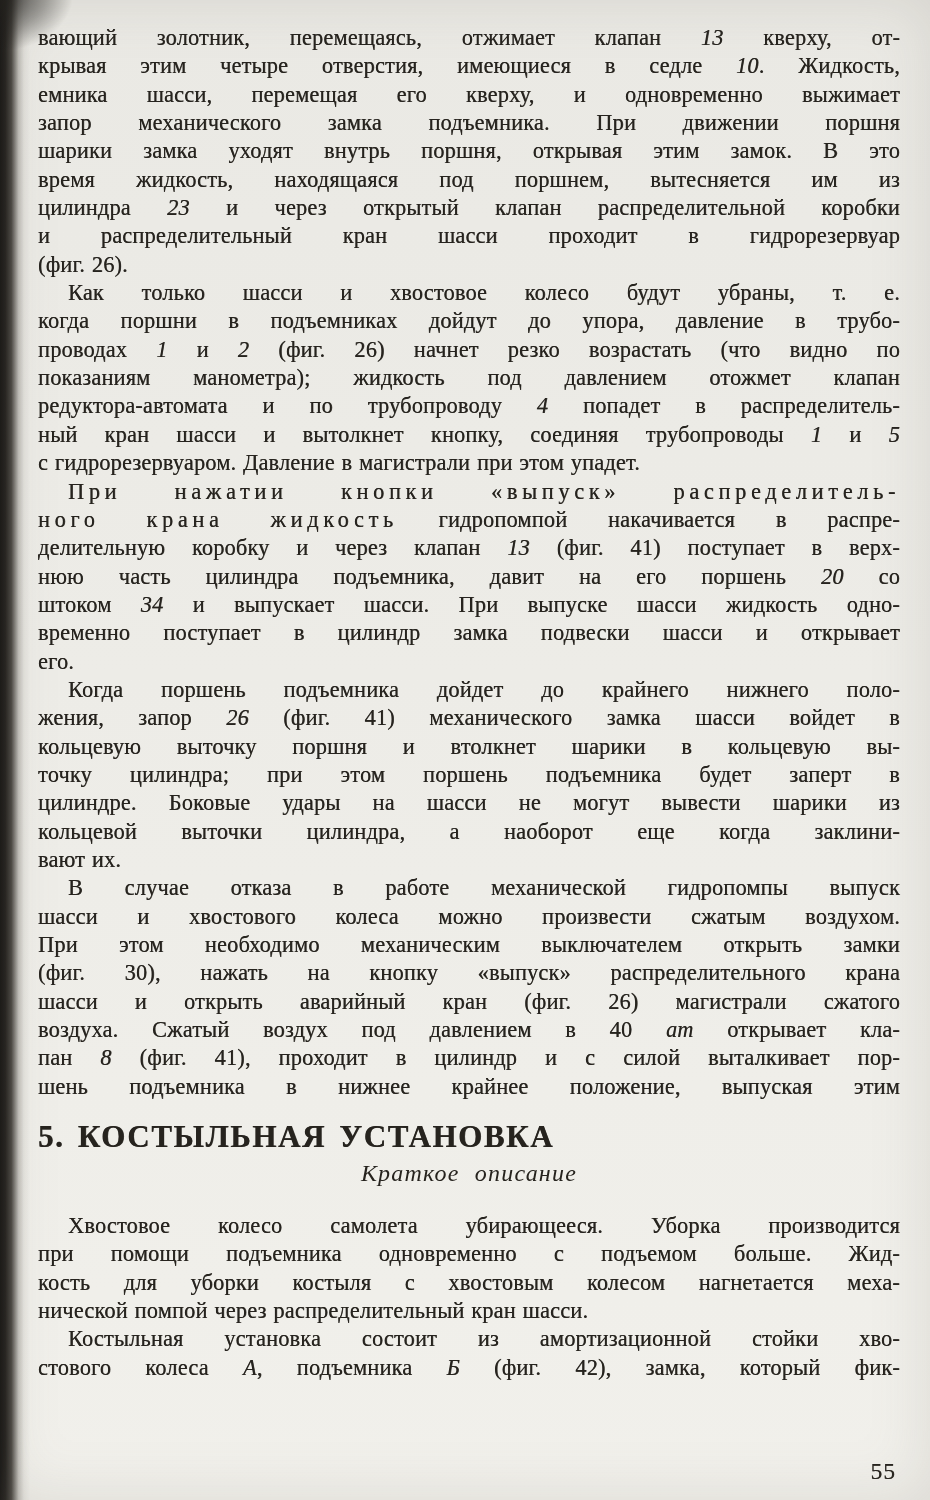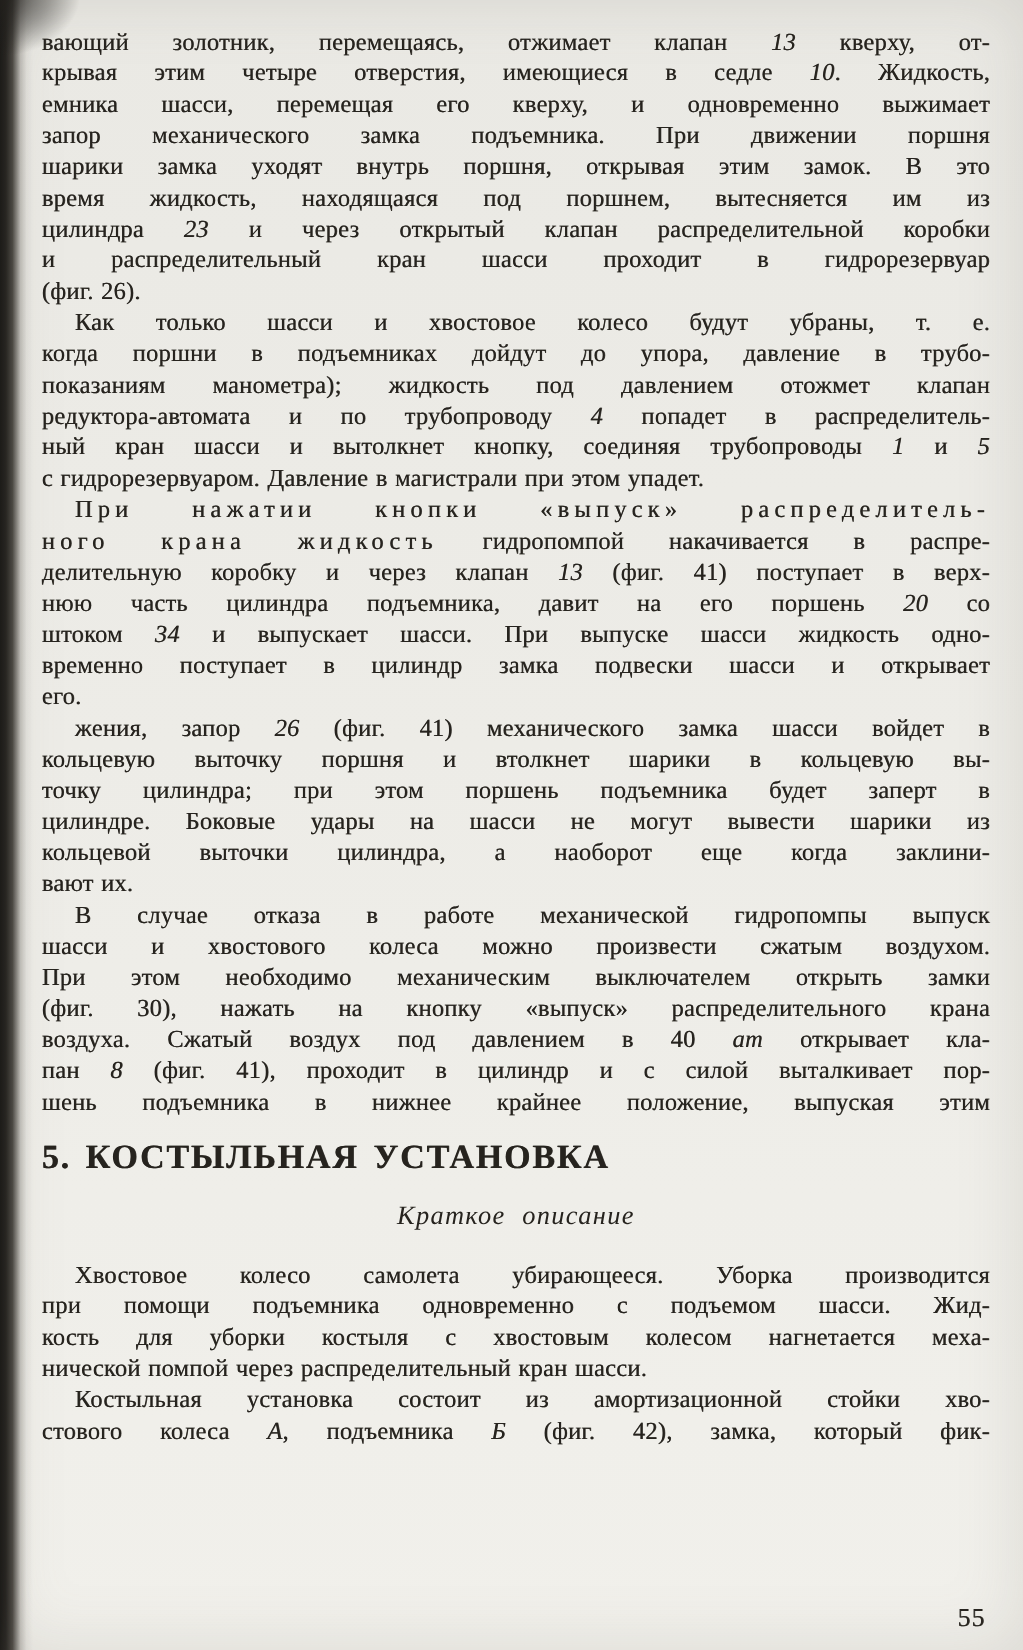--- a/index.html
+++ b/index.html
@@ -48,21 +48,21 @@
   .section-heading {
     margin-top: 21px;
     font-weight: bold;
     font-size: 31px;
     line-height: 30px;
     letter-spacing: 1.6px;
     word-spacing: 4px;
     text-shadow: 0.4px 0 0 rgba(38,35,30,0.8);
   }
   .section-subheading {
-    margin-top: 24px;
+    margin-top: 6px;
     margin-bottom: 24px;
     text-align: center;
     font-style: italic;
     font-size: 24px;
     line-height: 30px;
     letter-spacing: 1.2px;
     word-spacing: 8px;
   }
   .page-number {
     position: absolute;
@@ -93,56 +93,59 @@
         <div class="line">запор механического замка подъемника. При движении поршня</div>
         <div class="line">шарики замка уходят внутрь поршня, открывая этим замок. В это</div>
         <div class="line">время жидкость, находящаяся под поршнем, вытесняется им из</div>
         <div class="line">цилиндра <i>23</i> и через открытый клапан распределительной коробки</div>
         <div class="line">и распределительный кран шасси проходит в гидрорезервуар</div>
         <div class="line last">(фиг. 26).</div>
       </div>
       <div class="para indent">
         <div class="line">Как только шасси и хвостовое колесо будут убраны, т. е.</div>
         <div class="line">когда поршни в подъемниках дойдут до упора, давление в трубо-</div>
+        <div class="line">проводах <i>1</i> и <i>2</i> (фиг. 26) начнет резко возрастать (что видно по</div>
         <div class="line">показаниям манометра); жидкость под давлением отожмет клапан</div>
         <div class="line">редуктора-автомата и по трубопроводу <i>4</i> попадет в распределитель-</div>
         <div class="line">ный кран шасси и вытолкнет кнопку, соединяя трубопроводы <i>1</i> и <i>5</i></div>
         <div class="line last">с гидрорезервуаром. Давление в магистрали при этом упадет.</div>
       </div>
       <div class="para indent">
         <div class="line"><span class="sp">При нажатии кнопки «выпуск» распределитель-</span></div>
         <div class="line"><span class="sp">ного крана жидкость</span> гидропомпой накачивается в распре-</div>
         <div class="line">делительную коробку и через клапан <i>13</i> (фиг. 41) поступает в верх-</div>
         <div class="line">нюю часть цилиндра подъемника, давит на его поршень <i>20</i> со</div>
         <div class="line">штоком <i>34</i> и выпускает шасси. При выпуске шасси жидкость одно-</div>
         <div class="line">временно поступает в цилиндр замка подвески шасси и открывает</div>
         <div class="line last">его.</div>
       </div>
       <div class="para indent">
+        <div class="line">Когда поршень подъемника дойдет до крайнего нижнего поло-</div>
         <div class="line">жения, запор <i>26</i> (фиг. 41) механического замка шасси войдет в</div>
         <div class="line">кольцевую выточку поршня и втолкнет шарики в кольцевую вы-</div>
         <div class="line">точку цилиндра; при этом поршень подъемника будет заперт в</div>
         <div class="line">цилиндре. Боковые удары на шасси не могут вывести шарики из</div>
         <div class="line">кольцевой выточки цилиндра, а наоборот еще когда заклини-</div>
         <div class="line last">вают их.</div>
       </div>
       <div class="para indent">
         <div class="line">В случае отказа в работе механической гидропомпы выпуск</div>
         <div class="line">шасси и хвостового колеса можно произвести сжатым воздухом.</div>
         <div class="line">При этом необходимо механическим выключателем открыть замки</div>
         <div class="line">(фиг. 30), нажать на кнопку «выпуск» распределительного крана</div>
+        <div class="line">шасси и открыть аварийный кран (фиг. 26) магистрали сжатого</div>
         <div class="line">воздуха. Сжатый воздух под давлением в 40 <i>ат</i> открывает кла-</div>
         <div class="line">пан <i>8</i> (фиг. 41), проходит в цилиндр и с силой выталкивает пор-</div>
         <div class="line">шень подъемника в нижнее крайнее положение, выпуская этим</div>
       </div>
       <div class="section-heading">5. КОСТЫЛЬНАЯ УСТАНОВКА</div>
       <div class="section-subheading">Краткое описание</div>
       <div class="para indent">
         <div class="line">Хвостовое колесо самолета убирающееся. Уборка производится</div>
-        <div class="line">при помощи подъемника одновременно с подъемом шасси. Жид-</div>
+        <div class="line">при помощи подъемника одновременно с подъемом больше. Жид-</div>
         <div class="line">кость для уборки костыля с хвостовым колесом нагнетается меха-</div>
         <div class="line last">нической помпой через распределительный кран шасси.</div>
       </div>
       <div class="para indent">
         <div class="line">Костыльная установка состоит из амортизационной стойки хво-</div>
         <div class="line">стового колеса <i>А</i>, подъемника <i>Б</i> (фиг. 42), замка, который фик-</div>
       </div>
     </main>
   <div class="page-number">55</div>
 </div>

